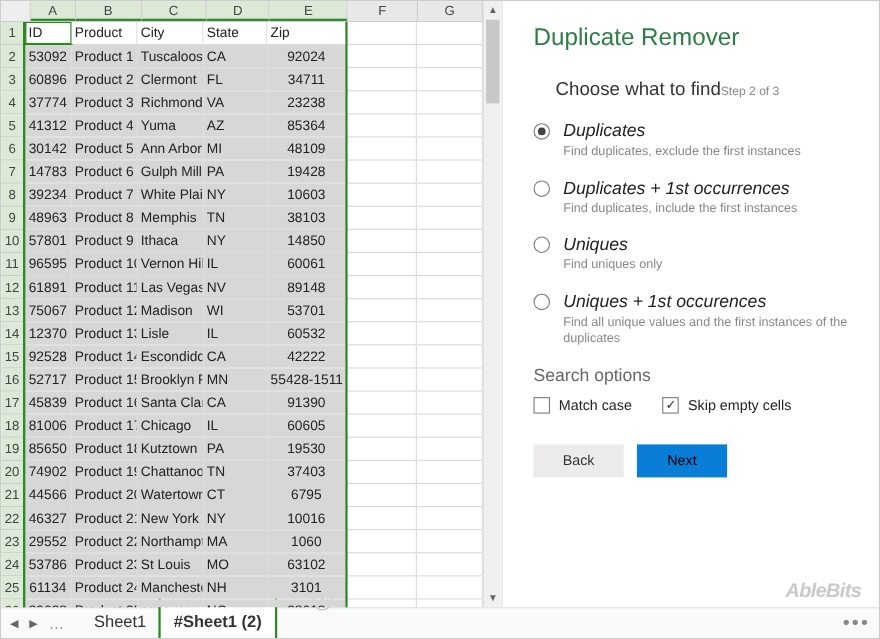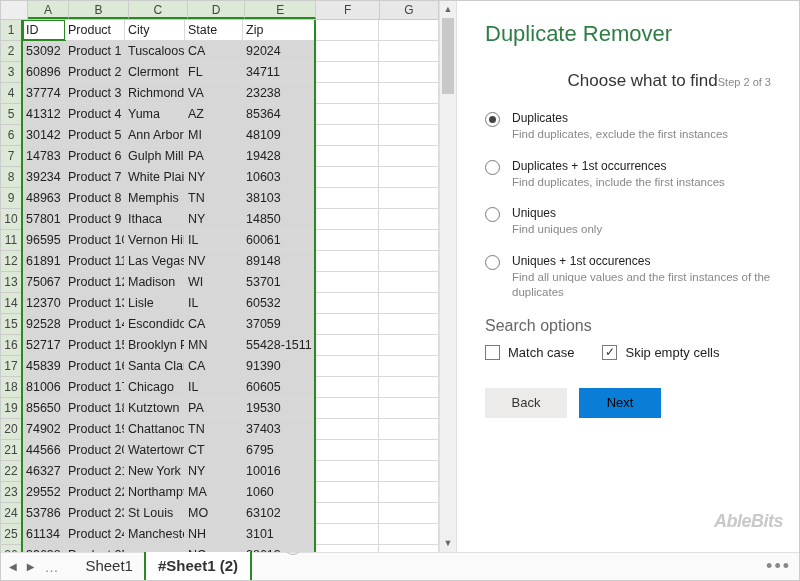--- a/index.html
+++ b/index.html
@@ -19,50 +19,50 @@
 
 .grid { flex: 1; display: flex; overflow: hidden; position: relative;}
 .rowheads { width: 27px; display: flex; flex-direction: column; }
 .rh { height: 21px; background: #dde9d7; border-right: 2px solid #2a8a22; border-bottom: 1px solid #ccc; font-size: 12px; color: #444; text-align: center; line-height: 20px; }
 .cells { position: relative; flex: 1; border-radius: 17px; }
 .row { display: flex; height: 21px; border-bottom: 1px solid #d9d9d9;}
 .cell { border-right: 1px solid #d9d9d9; font-size: 12.5px; color: #222; padding: 0 3px; line-height: 20px; overflow: hidden; white-space: nowrap; }
 .row.datarow .cell.s { background: #d7d7d7; }
 .row.head .cell { background: #fff; }
 .row.head .cell.s { background: #fff; }
-.cell.r { text-align: left; }
+.cell.r { text-align: center; }
 .sel-border { position: absolute; left: 0; top: 0; width: 291px; height: 547px; outline: 2px solid #2a8a22; pointer-events: none;}
 .active { outline: 2px solid #2a8a22; outline-offset: -1px; }
 
 .vscroll { width: 17px; background: #f0f0f0; border-left: 1px solid #e0e0e0; display:flex; flex-direction:column;}
 .vs-btn{height:17px;text-align:center;font-size:9px;color:#666;line-height:17px;}
 .vs-track{flex:1;position:relative;}
 .vs-thumb{position:absolute;left:2px;right:2px;top:0;height:76px;background:#c8c8c8;}
 
 
 .panel { flex: 1; padding: 20px 28px 0 28px; position: relative; }
 .p-title { font-size: 22px; font-weight: 400; color: #2e7d45; margin-bottom: 24px; }
-.p-sub-row { display: flex; justify-content: flex-end; align-items: baseline; margin-bottom: 20px; }
+.p-sub-row { display: flex; justify-content: flex-start; align-items: baseline; margin-bottom: 20px; margin-left: 20px; }
 .p-sub { font-size: 17px; color: #333; }
 .p-step { font-size: 11px; color: #888; }
 .opt { display: flex; align-items: flex-start; margin-bottom: 16px; }
 .radio { width: 15px; height: 15px; border: 1px solid #7a7a7a; border-radius: 50%; margin-right: 12px; margin-top: 1px; display:flex;align-items:center;justify-content:center;}
 .radio.on::after{content:'';width:7px;height:7px;border-radius:50%;background:#444;}
 .opt-body { flex: 1; }
-.opt-label { font-size: 12px; color: #222; }
+.opt-label { font-size: 16px; color: #222; font-style: italic; }
 .opt-desc { font-size: 11.5px; color: #888; margin-top: 2px; line-height: 1.35;}
 .search-opts-label { font-size: 16px; color: #666; margin: 12px 0 10px; }
 .chk-row { display: flex; gap: 28px; }
 .chk { display: flex; align-items: flex-start; font-size: 13px; color: #222; }
 .cbox { width: 15px; height: 15px; border: 1px solid #7a7a7a; margin-right: 8px; display:flex; align-items:center; justify-content:center; font-size:12px; color:#333;}
 .btns { display: flex; gap: 12px; margin-top: 28px; }
 .btn { width: 82px; height: 30px; font-size: 13px; border: none; cursor: pointer; display:flex;align-items:center;justify-content:center;}
 .btn.back { background: #ecebea; color: #333; }
 .btn.next { background: #0a7dd6; color: #000000; }
-.brand { position: absolute; right: 16px; bottom: 20px; font-size: 18px; font-weight: 700; font-style: italic; color: #c9c9c9; letter-spacing: -0.5px;}
+.brand { position: absolute; right: 16px; bottom: 4px; font-size: 18px; font-weight: 700; font-style: italic; color: #c9c9c9; letter-spacing: -0.5px;}
 
 
 .bottombar { height: 28px; display:flex; align-items:center; padding: 0 8px; border-top:1px solid #e0e0e0; background:#fafafa; font-size:12px; color:#444;}
 .bb-nav { display:flex; gap:10px; align-items:center; }
 .bb-arrow { color:#666; font-size:10px; }
 .bb-dots{font-size:14px;color:#888;letter-spacing:1px;}
 .tabs { display:flex; margin-left:14px;}
 .tab { padding: 20px 12px; font-size: 15px; color:#333;}
 .tab.active { background:#fff; border-top:1px solid #ccc; border-left:1px solid #ccc; border-right:1px solid #ccc; font-weight:600; border-bottom:2px solid #fff; margin-top:-1px;}
 .tab-plus{width:18px;height:18px;border:1px solid #bbb;border-radius:50%;margin-left:8px;display:flex;align-items:center;justify-content:center;font-size:12px;color:#888;}
@@ -240,21 +240,21 @@
               <div class="cell c-D s">IL</div>
               <div class="cell c-E s r">60532</div>
               <div class="cell c-F"></div>
               <div class="cell c-G"></div>
             </div>
             <div class="row datarow">
               <div class="cell c-A s r">92528</div>
               <div class="cell c-B s">Product 14</div>
               <div class="cell c-C s">Escondido</div>
               <div class="cell c-D s">CA</div>
-              <div class="cell c-E s r">37059</div>
+              <div class="cell c-E s r">42222</div>
               <div class="cell c-F"></div>
               <div class="cell c-G"></div>
             </div>
             <div class="row datarow">
               <div class="cell c-A s r">52717</div>
               <div class="cell c-B s">Product 15</div>
               <div class="cell c-C s">Brooklyn Park</div>
               <div class="cell c-D s">MN</div>
               <div class="cell c-E s r">55428-1511</div>
               <div class="cell c-F"></div>

